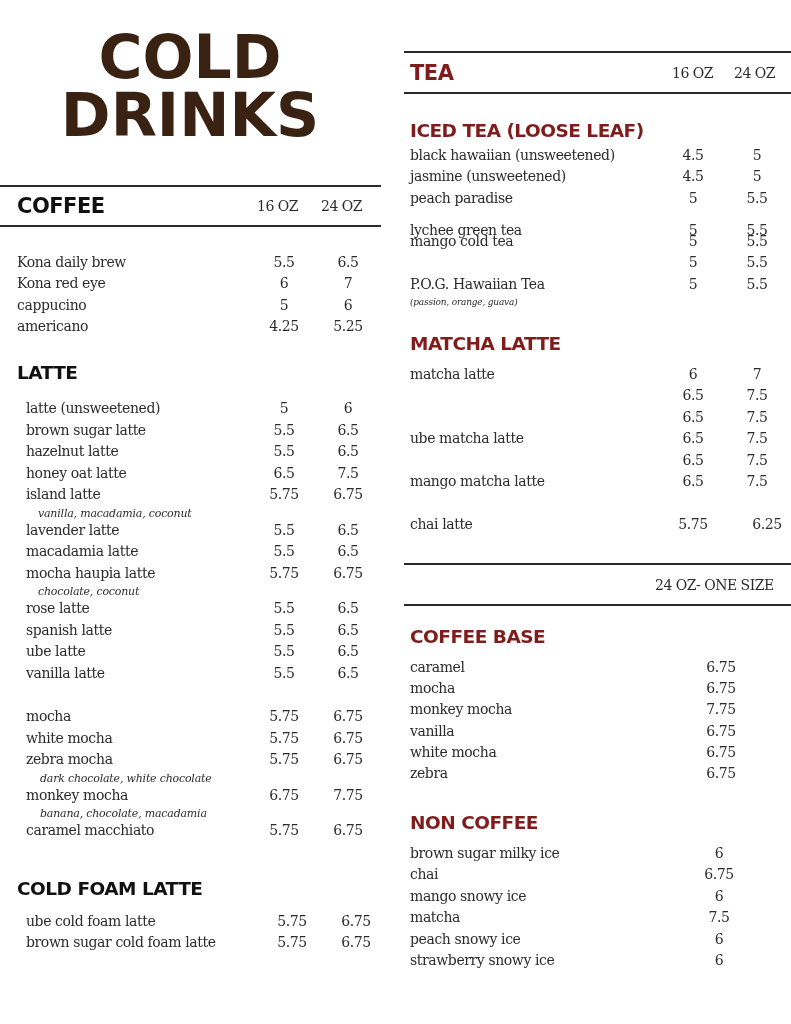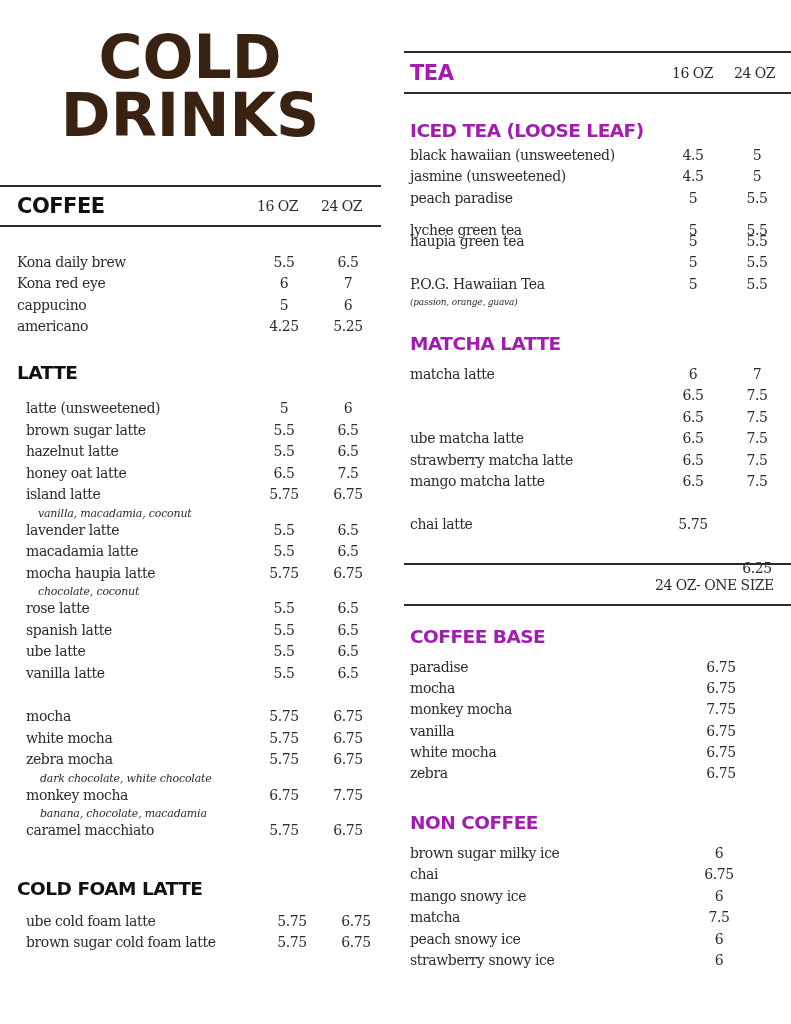--- a/index.html
+++ b/index.html
@@ -24,21 +24,21 @@
   .band-col {
     position: absolute; font-family: "DejaVu Serif", serif; font-size: 14px; color: #2b2b2b;
     letter-spacing: -0.5px;
   }
 
   .sec-head {
     position: absolute; font-family: "DejaVu Sans", sans-serif; font-weight: bold;
     font-size: 18.5px; letter-spacing: -0.5px;
   }
   .black { color: #111111; }
-  .brown { color: #a21caf; }
+  .brown { color: #7f1d1d; }
 
   .row { position: absolute; height: 21.4px; font-size: 14px; line-height: 21.4px; letter-spacing: -0.4px; }
   .row .name { position: absolute; left: 0; white-space: nowrap; }
   .row .p1, .row .p2 { position: absolute; width: 50px; text-align: center; }
   .note {
     position: absolute; font-style: italic; font-size: 11px; color: #2b2b2b;
     white-space: nowrap; letter-spacing: -0.2px;
   }
 </style>
 </head>
@@ -209,21 +209,21 @@
     <span class="name">peach paradise</span>
     <span class="p1" style="left:258px;">5</span>
     <span class="p2" style="left:322px;">5.5</span>
   </div>
   <div class="row" style="left:410px; top:220px; width:375px;">
     <span class="name">lychee green tea</span>
     <span class="p1" style="left:258px;">5</span>
     <span class="p2" style="left:322px;">5.5</span>
   </div>
   <div class="row" style="left:410px; top:231px; width:375px;">
-    <span class="name">haupia green tea</span>
+    <span class="name">mango cold tea</span>
     <span class="p1" style="left:258px;">5</span>
     <span class="p2" style="left:322px;">5.5</span>
   </div>
   <div class="row" style="left:410px; top:252px; width:375px;">
     <span class="p1" style="left:258px;">5</span>
     <span class="p2" style="left:322px;">5.5</span>
   </div>
   <div class="row" style="left:410px; top:274px; width:375px;">
     <span class="name">P.O.G. Hawaiian Tea</span>
     <span class="p1" style="left:258px;">5</span>
@@ -246,44 +246,43 @@
   <div class="row" style="left:410px; top:407px; width:375px;">
     <span class="p1" style="left:258px;">6.5</span>
     <span class="p2" style="left:322px;">7.5</span>
   </div>
   <div class="row" style="left:410px; top:428px; width:375px;">
     <span class="name">ube matcha latte</span>
     <span class="p1" style="left:258px;">6.5</span>
     <span class="p2" style="left:322px;">7.5</span>
   </div>
   <div class="row" style="left:410px; top:450px; width:375px;">
-    <span class="name">strawberry matcha latte</span>
     <span class="p1" style="left:258px;">6.5</span>
     <span class="p2" style="left:322px;">7.5</span>
   </div>
   <div class="row" style="left:410px; top:471px; width:375px;">
     <span class="name">mango matcha latte</span>
     <span class="p1" style="left:258px;">6.5</span>
     <span class="p2" style="left:322px;">7.5</span>
   </div>
   <div class="row" style="left:410px; top:514px; width:375px;">
     <span class="name">chai latte</span>
     <span class="p1" style="left:258px;">5.75</span>
-    <span class="p2" style="left:322px;margin-top:44px;">6.25</span>
+    <span class="p2" style="left:332px;">6.25</span>
   </div>
 </div>
 
 <div class="band" style="left:404px; top:563px; width:387px; height:43px;">
   <span class="band-col" style="left:251px;">24 OZ- ONE SIZE</span>
 </div>
 
 <div class="sec-head brown" style="left:410px; top:626px;">COFFEE BASE</div>
 <div>
   <div class="row" style="left:410px; top:657px; width:375px;">
-    <span class="name">paradise</span>
+    <span class="name">caramel</span>
     <span class="p1" style="left:286px;">6.75</span>
   </div>
   <div class="row" style="left:410px; top:678px; width:375px;">
     <span class="name">mocha</span>
     <span class="p1" style="left:286px;">6.75</span>
   </div>
   <div class="row" style="left:410px; top:699px; width:375px;">
     <span class="name">monkey mocha</span>
     <span class="p1" style="left:286px;">7.75</span>
   </div>

